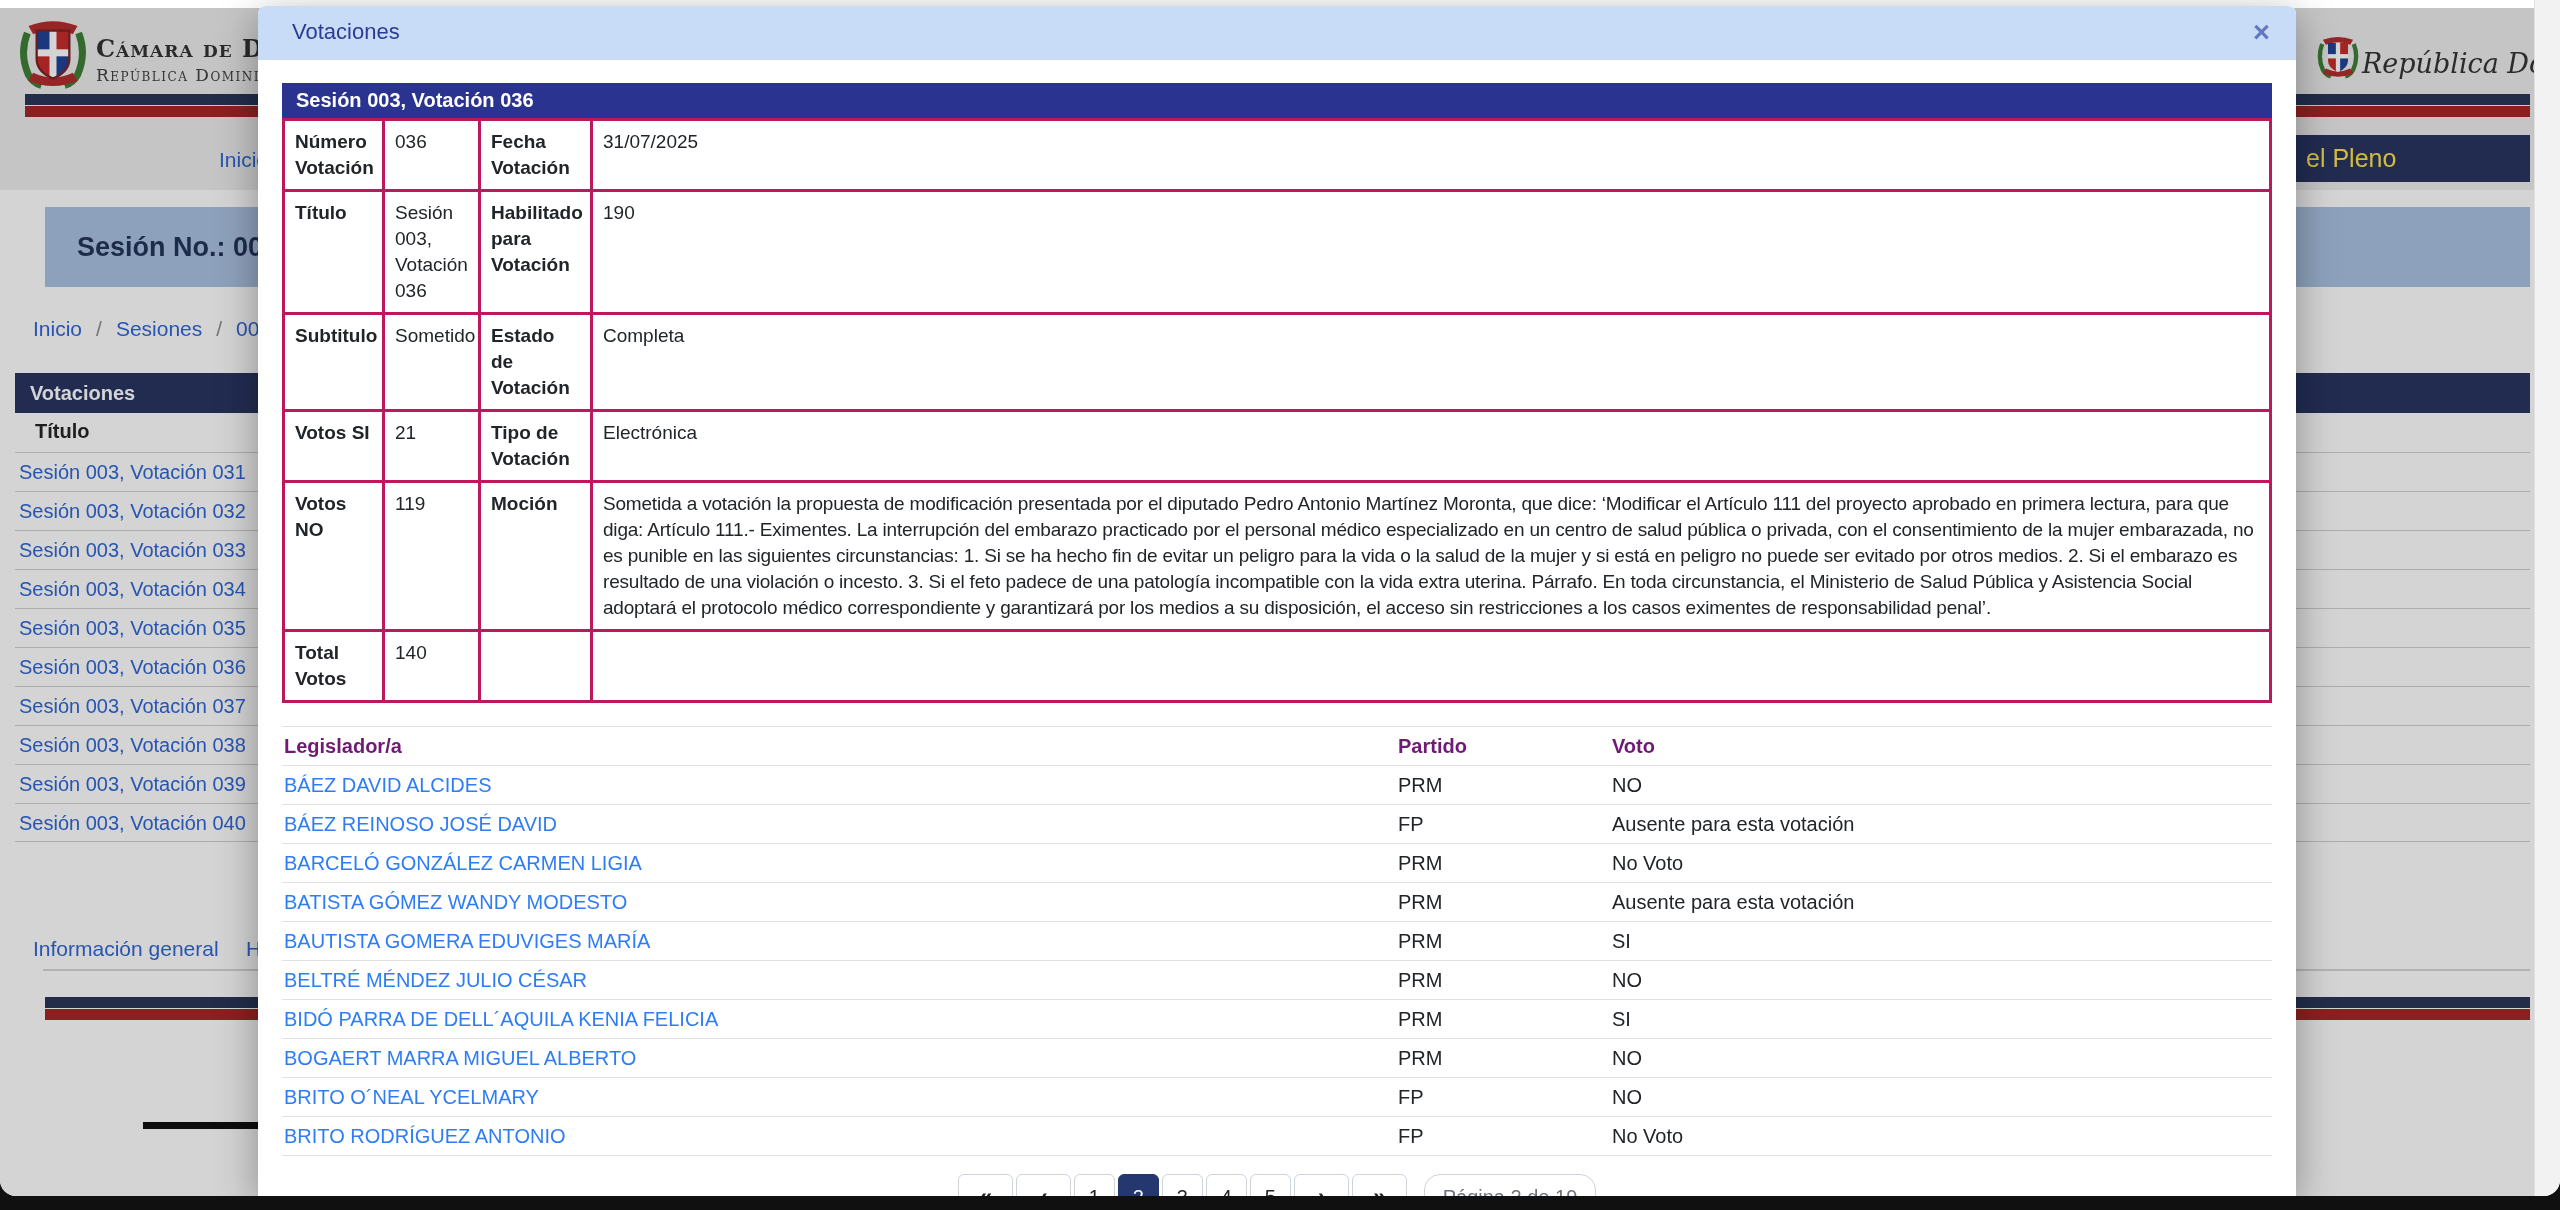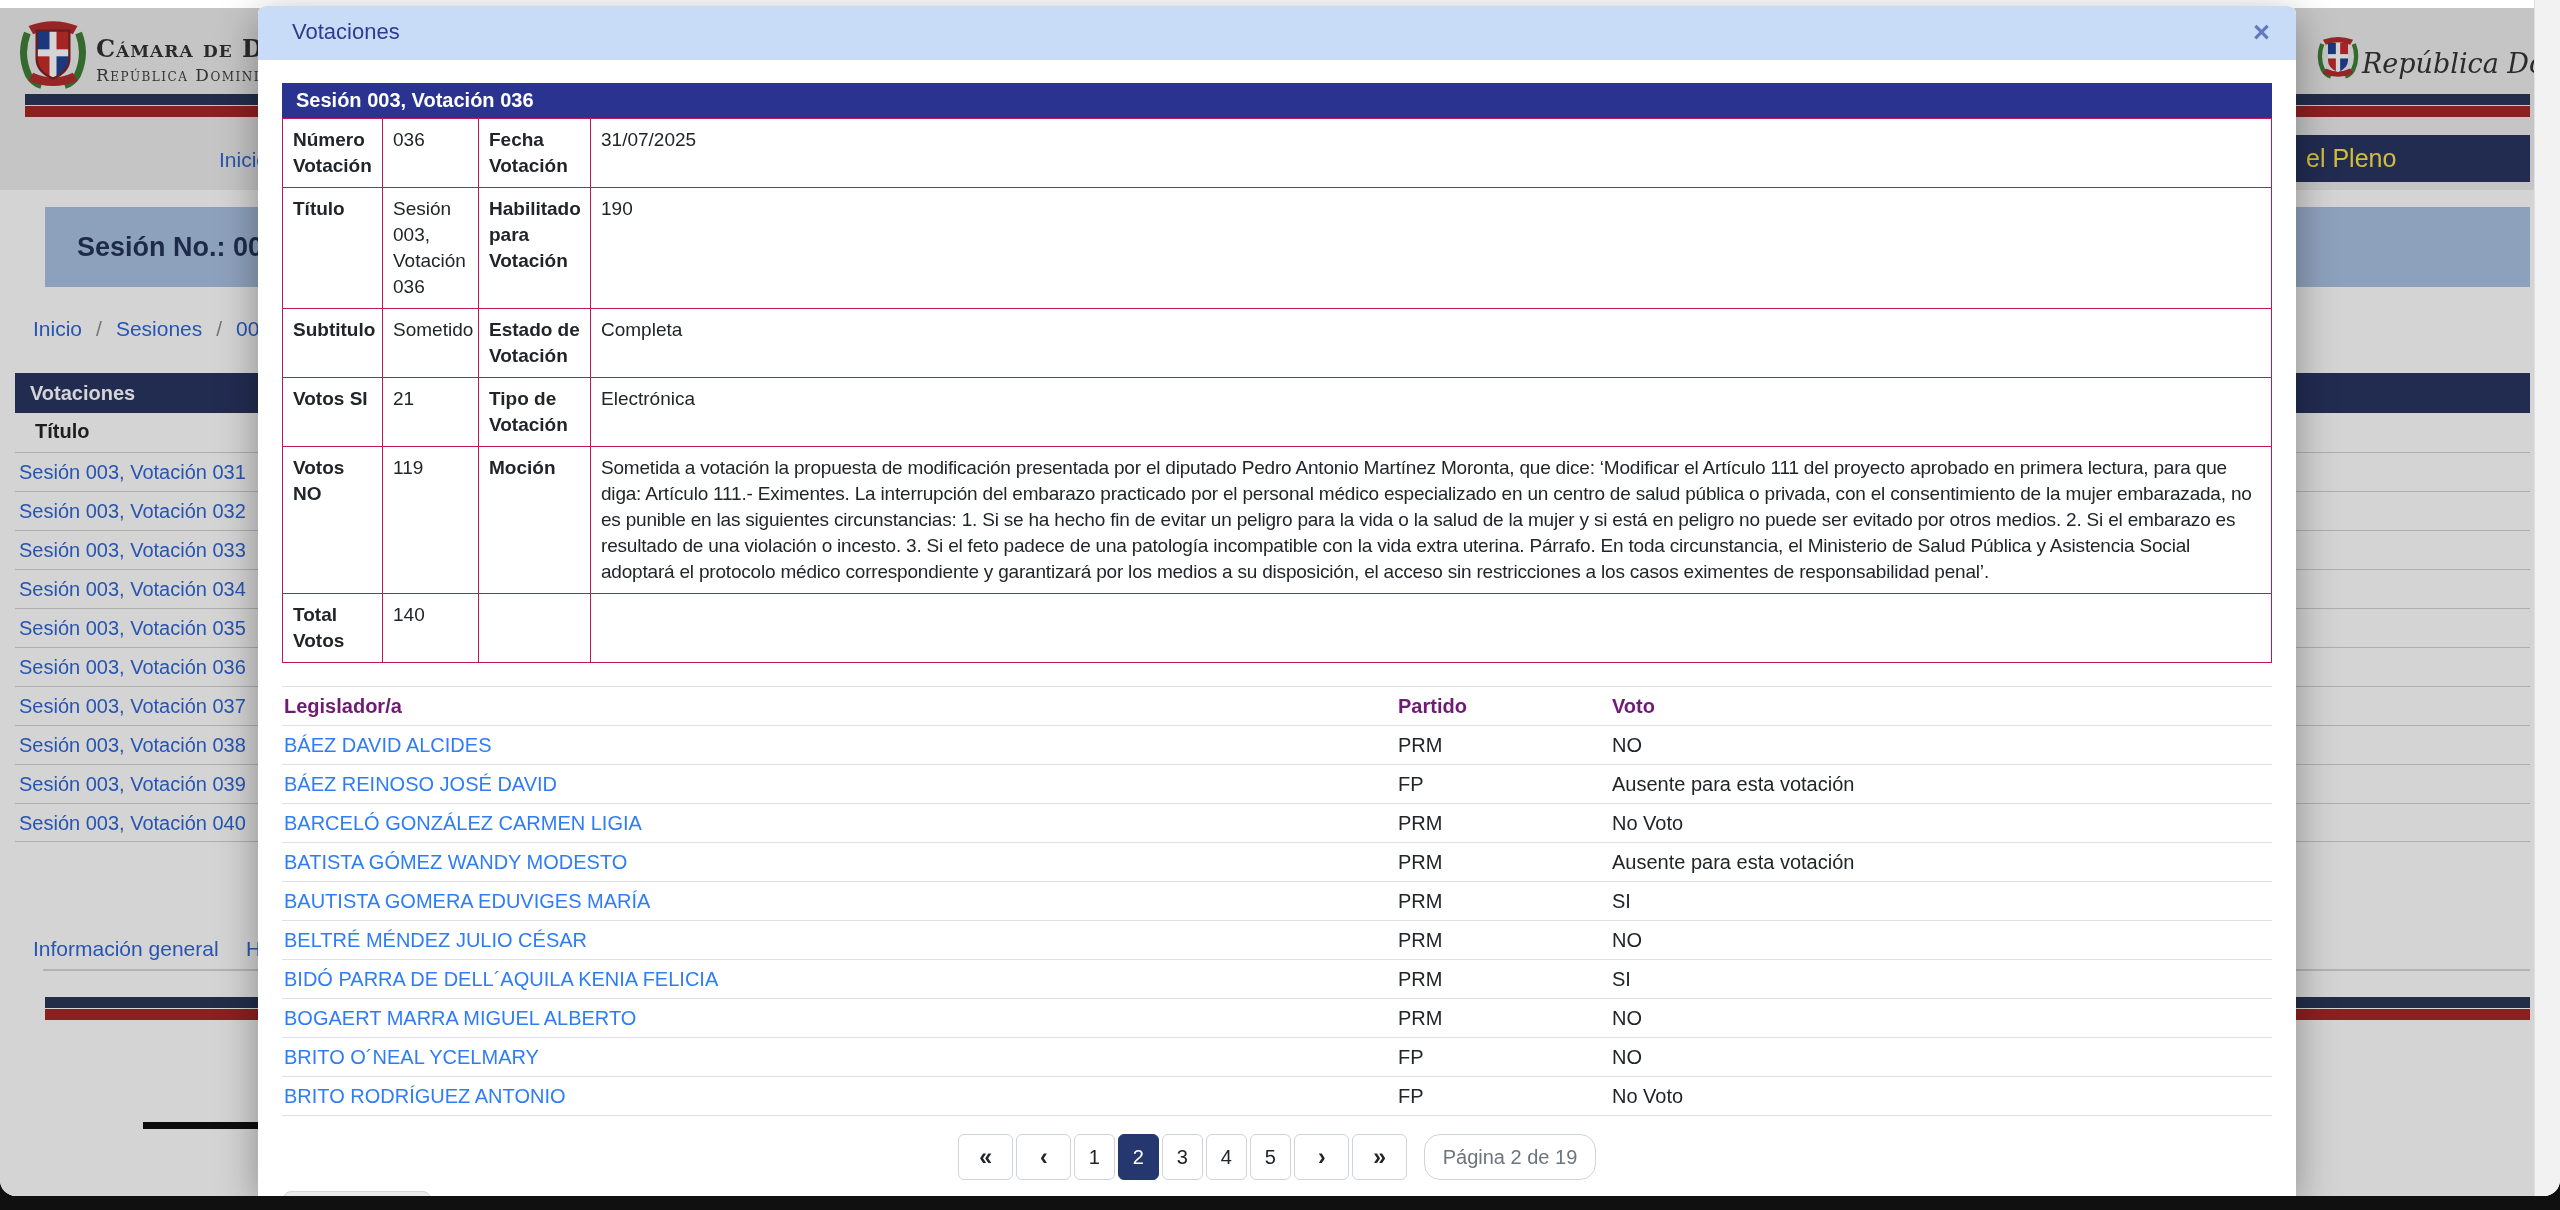--- a/index.html
+++ b/index.html
@@ -55,21 +55,21 @@
            border-radius:8px 8px 0 0; box-shadow:0 10px 40px rgba(0,0,0,0.35); overflow:hidden; }
   .m-head { height:54px; background:#c9dcf7; border-radius:8px 8px 0 0; position:relative; }
   .m-title { position:absolute; left:34px; top:13px; font-size:22px; color:#2b3c92; }
   .m-close { position:absolute; right:26px; top:9px; font-size:29px; font-weight:700;
              color:#6478bd; cursor:pointer; line-height:34px; }
   .m-body { padding:0 24px; }
   .m-navybar { margin-top:23px; height:35px; background:#2a3490; color:#fff; font-size:20px;
                font-weight:700; line-height:35px; padding-left:14px; }
 
   table.dt { width:100%; border-collapse:collapse; table-layout:fixed; }
-  table.dt td { border:1px solid #be185d; font-size:19px; line-height:26px; color:#212529;
+  table.dt td { border:3px solid #be185d; font-size:19px; line-height:26px; color:#212529;
                 vertical-align:top; padding:8px 10px; overflow:hidden; }
   table.dt td.lbl { font-weight:700; }
   td.mocion { letter-spacing:-0.2px; }
 
   table.lt { width:100%; border-collapse:collapse; margin-top:23px; }
   table.lt th { text-align:left; font-size:20px; font-weight:700; color:#701a75;
                 border-top:1px solid #dee2e6; border-bottom:1px solid #dee2e6;
                 height:39px; padding:0 2px; }
   table.lt td { font-size:20px; color:#212529; border-bottom:1px solid #dee2e6;
                 height:39px; padding:0 2px; white-space:nowrap; }

